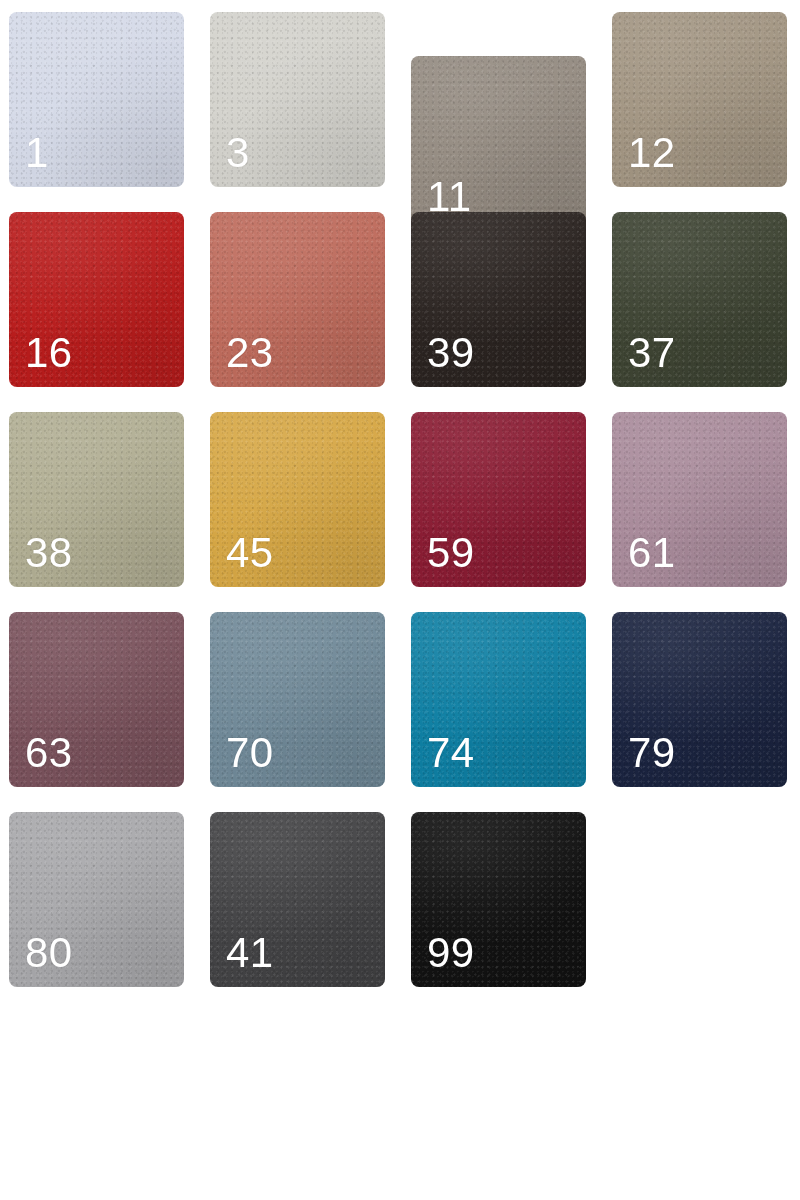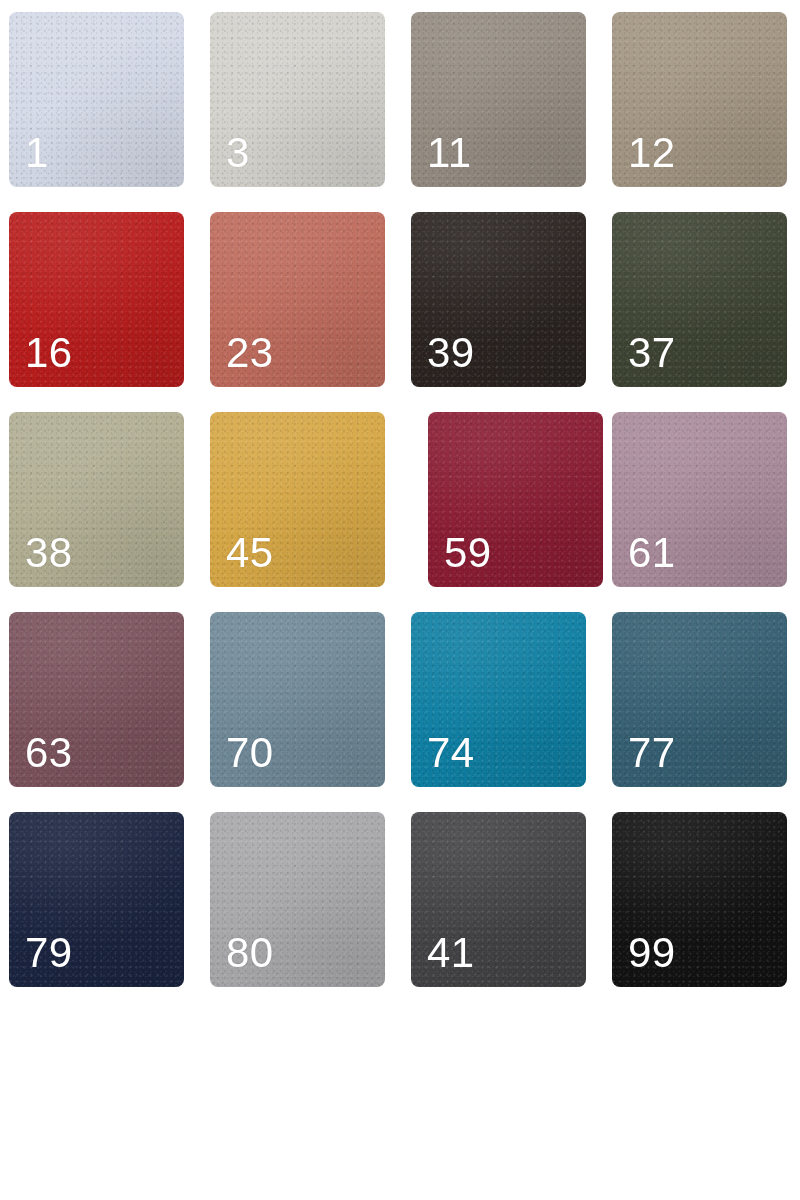--- a/index.html
+++ b/index.html
@@ -88,21 +88,21 @@
     <div class="swatch" style="background-color: rgb(213, 218, 232);">
       <div class="sheen"></div>
       <div class="grain"></div>
       <span class="swatch-label">1</span>
     </div>
     <div class="swatch" style="background-color: rgb(211, 210, 204);">
       <div class="sheen"></div>
       <div class="grain"></div>
       <span class="swatch-label">3</span>
     </div>
-    <div class="swatch" style="background-color: rgb(148, 139, 129);">
+    <div class="swatch" style="background-color: rgb(148, 139, 129); margin-top: 44px;">
       <div class="sheen"></div>
       <div class="grain"></div>
       <span class="swatch-label">11</span>
     </div>
     <div class="swatch" style="background-color: rgb(162, 149, 130);">
       <div class="sheen"></div>
       <div class="grain"></div>
       <span class="swatch-label">12</span>
     </div>
     <div class="swatch" style="background-color: #b91c1c; text-align: right;">
@@ -128,21 +128,21 @@
     <div class="swatch" style="background-color: rgb(177, 174, 147);">
       <div class="sheen"></div>
       <div class="grain"></div>
       <span class="swatch-label">38</span>
     </div>
     <div class="swatch" style="background-color: rgb(214, 167, 69); text-align: right;">
       <div class="sheen"></div>
       <div class="grain"></div>
       <span class="swatch-label">45</span>
     </div>
-    <div class="swatch" style="background-color: rgb(138, 28, 51); margin-left: 17px;">
+    <div class="swatch" style="background-color: rgb(138, 28, 51);">
       <div class="sheen"></div>
       <div class="grain"></div>
       <span class="swatch-label">59</span>
     </div>
     <div class="swatch" style="background-color: rgb(169, 139, 155);">
       <div class="sheen"></div>
       <div class="grain"></div>
       <span class="swatch-label">61</span>
     </div>
     <div class="swatch" style="background-color: rgb(122, 82, 92);">
@@ -153,25 +153,20 @@
     <div class="swatch" style="background-color: rgb(112, 137, 152);">
       <div class="sheen"></div>
       <div class="grain"></div>
       <span class="swatch-label">70</span>
     </div>
     <div class="swatch" style="background-color: rgb(14, 127, 163);">
       <div class="sheen"></div>
       <div class="grain"></div>
       <span class="swatch-label">74</span>
     </div>
-    <div class="swatch" style="background-color: rgb(53, 95, 114);">
-      <div class="sheen"></div>
-      <div class="grain"></div>
-      <span class="swatch-label">77</span>
-    </div>
     <div class="swatch" style="background-color: rgb(27, 36, 64);">
       <div class="sheen"></div>
       <div class="grain"></div>
       <span class="swatch-label">79</span>
     </div>
     <div class="swatch" style="background-color: rgb(168, 168, 171);">
       <div class="sheen"></div>
       <div class="grain"></div>
       <span class="swatch-label">80</span>
     </div>

